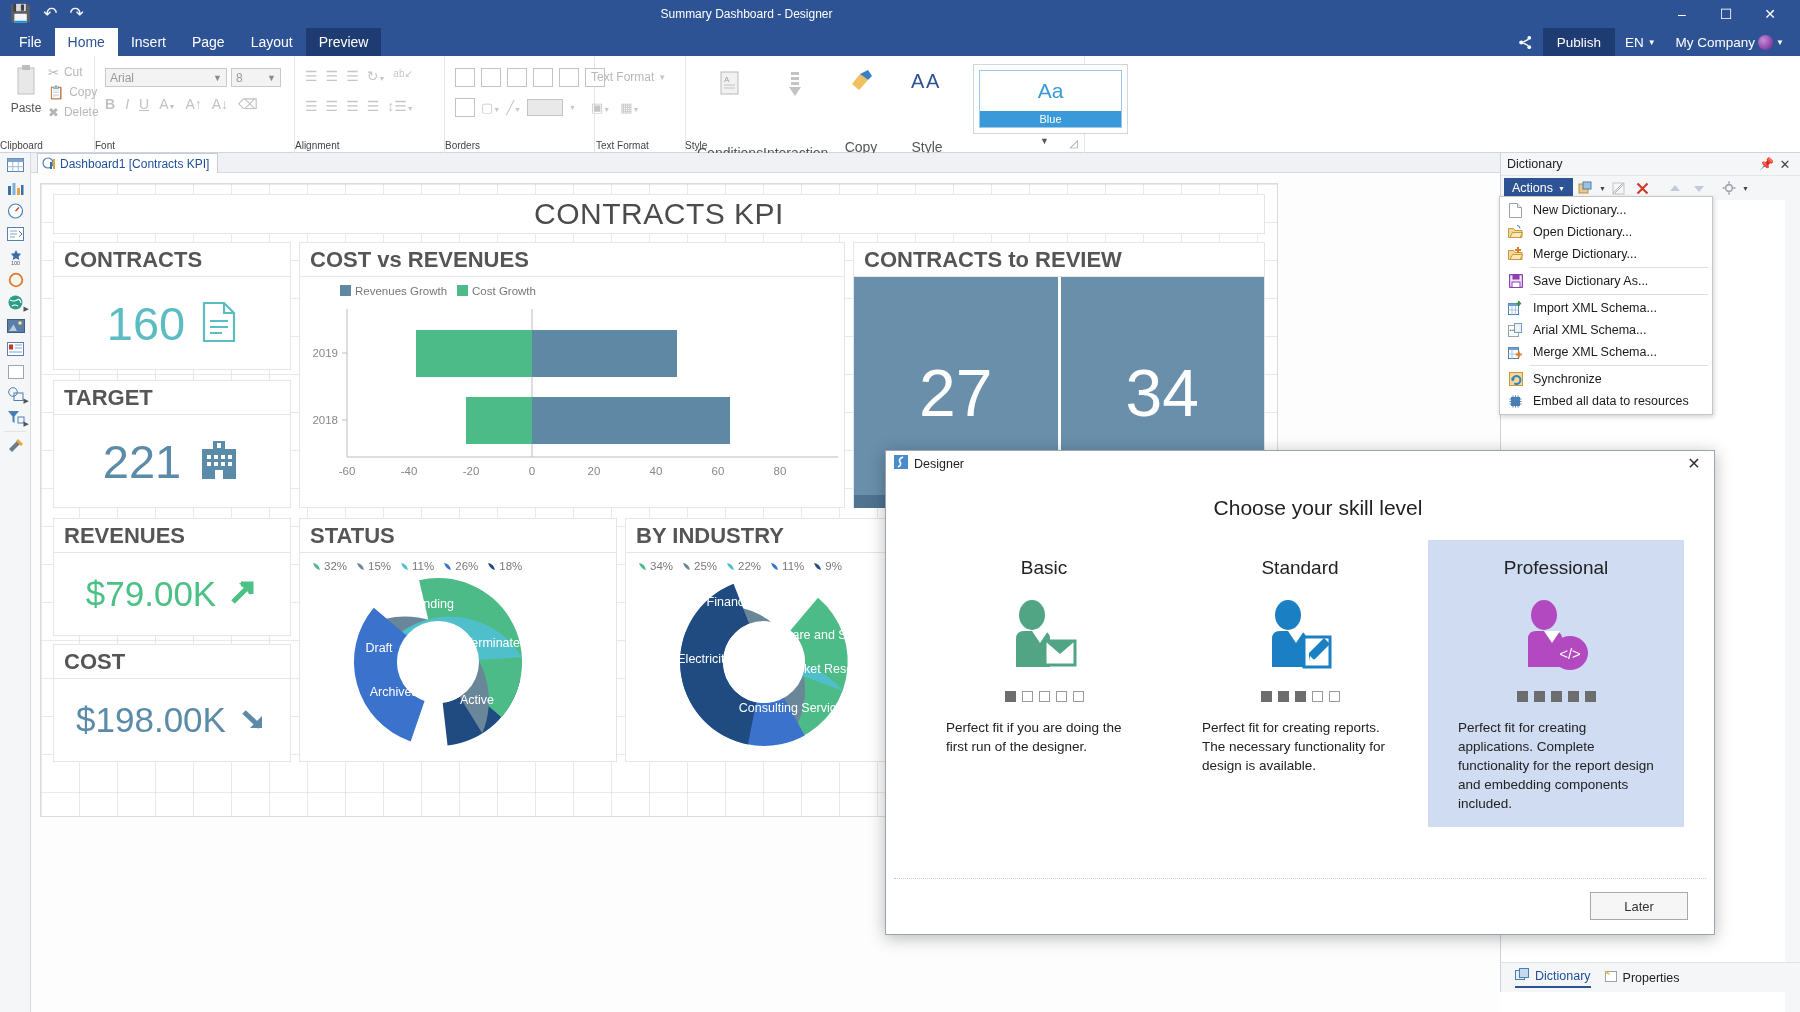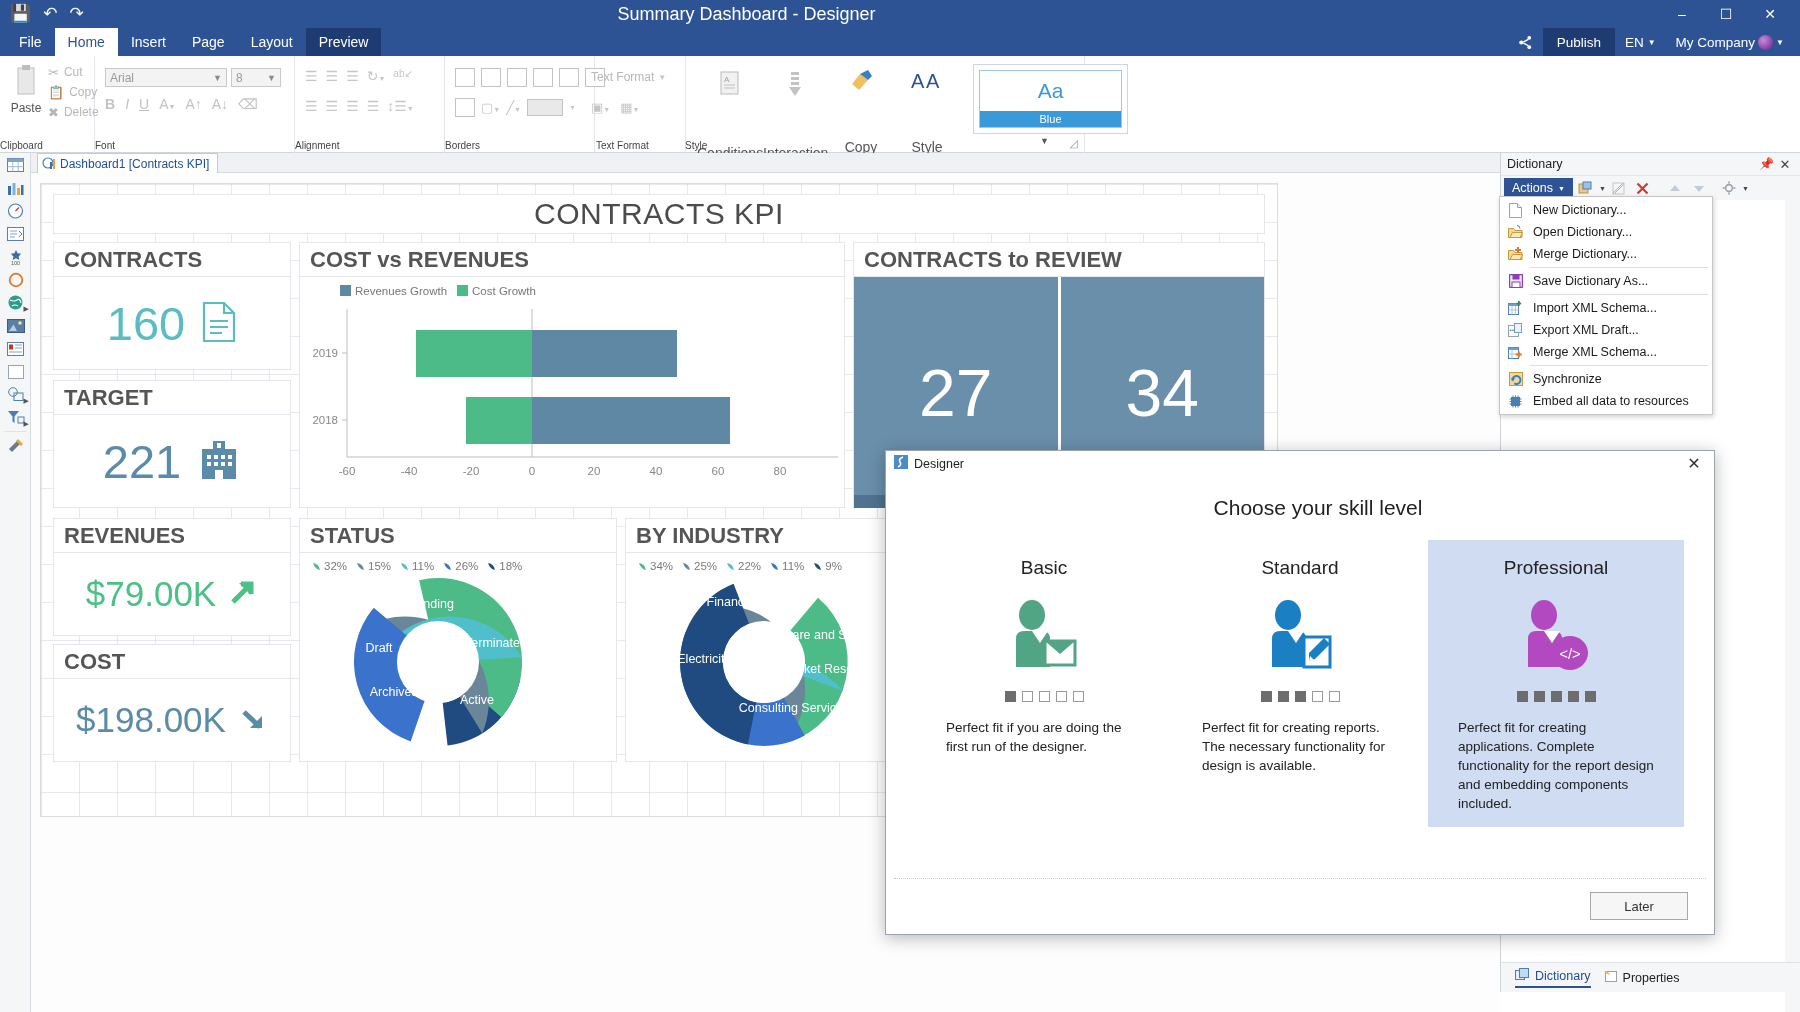--- a/index.html
+++ b/index.html
@@ -13,21 +13,21 @@
   }
   
   .titlebar {
     position:absolute; top:0; left:0; width:1800px; height:28px;
     background:#2e5395; color:#fff;
   }
   .tb-icons { position:absolute; left:10px; top:4px; display:flex; gap:12px; align-items:center; }
   .tb-icons span { font-size:17px; line-height:20px; color:#fff; opacity:.95; }
   .tb-title {
     position:absolute; left:0; top:0; width:1493px; height:28px;
-    text-align:center; line-height:28px; font-size:18px; color:#fff;
+    text-align:center; line-height:28px; font-size:12px; color:#fff;
   }
   .tb-win { position:absolute; right:8px; top:0; height:28px; display:flex; align-items:center; gap:0; }
   .tb-win div { width:44px; height:28px; display:flex; align-items:center; justify-content:center; font-size:14px; color:#fff; }
 
   
   .menurow {
     position:absolute; top:28px; left:0; width:1800px; height:28px;
     background:#2e5395;
   }
   .menutabs { display:flex; height:28px; align-items:stretch; padding-left:6px; }
@@ -882,21 +882,21 @@
   <div class="dditem">
     <span class="ddicon">
       <svg width="15" height="14" viewBox="0 0 15 14">
           <rect x="0.5" y="2.5" width="10" height="11" fill="#fff" stroke="#9aa3ad"></rect>
           <rect x="6.5" y="0.5" width="7" height="9" fill="#eef3f8" stroke="#6f9fd0"></rect>
           <g fill="#3b8f4a" font-size="5" font-family="Liberation Sans">
             <text x="1.5" y="9">•••</text>
           </g>
         </svg>
     </span>
-    <span>Export XML Draft...</span>
+    <span>Arial XML Schema...</span>
   </div>
   <div class="dditem">
     <span class="ddicon">
       <svg width="15" height="14" viewBox="0 0 15 14">
           <rect x="0.5" y="2.5" width="10" height="11" fill="#fff" stroke="#4a7fb5"></rect>
           <rect x="0.5" y="2.5" width="10" height="2.5" fill="#6f9fd0"></rect>
           <line x1="4" y1="5" x2="4" y2="13.5" stroke="#a9c4e0"></line>
           <line x1="0.5" y1="9" x2="10.5" y2="9" stroke="#a9c4e0"></line>
           <g fill="#e07b2a">
             <rect x="9.8" y="6.5" width="2" height="6"></rect>

